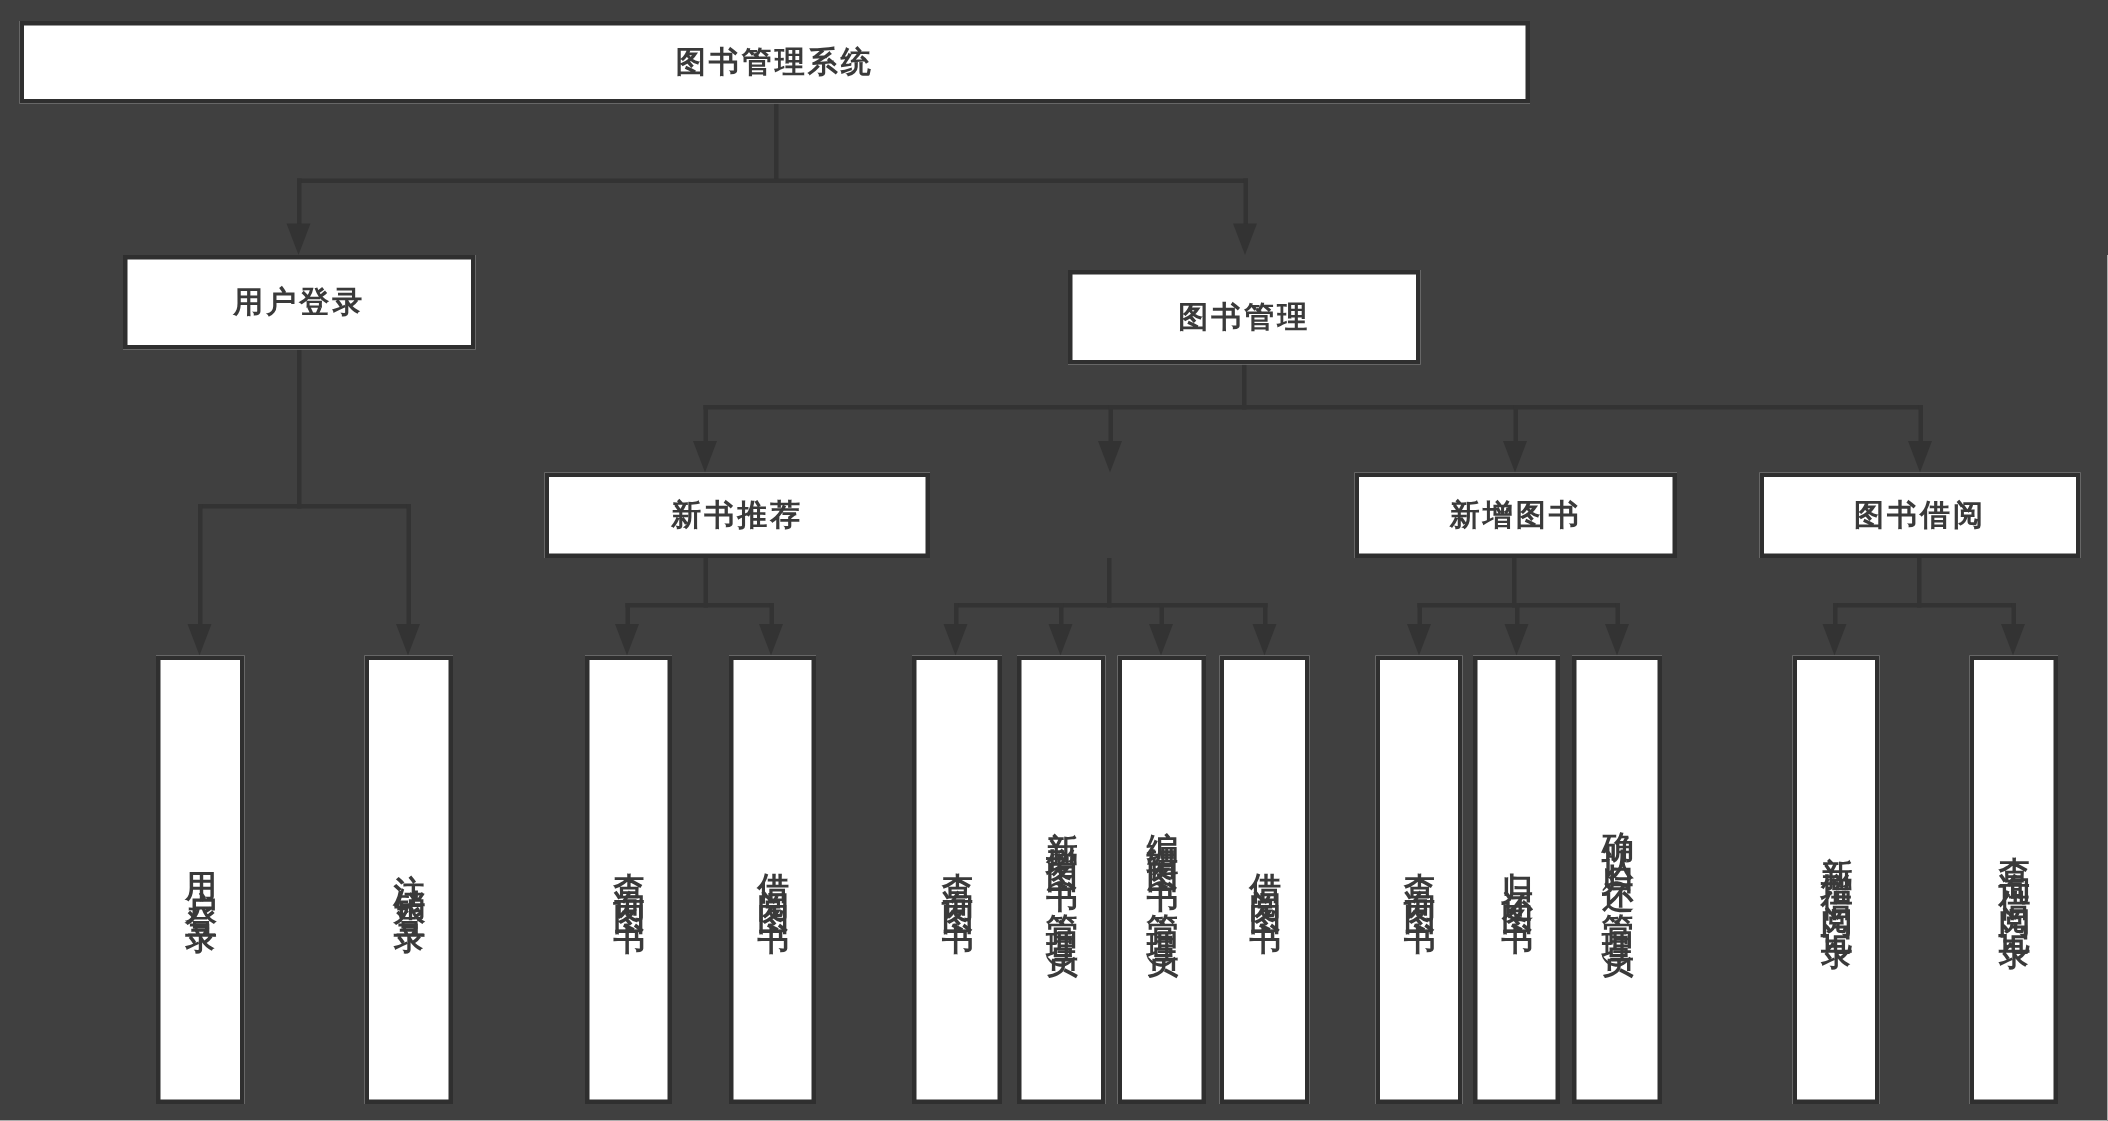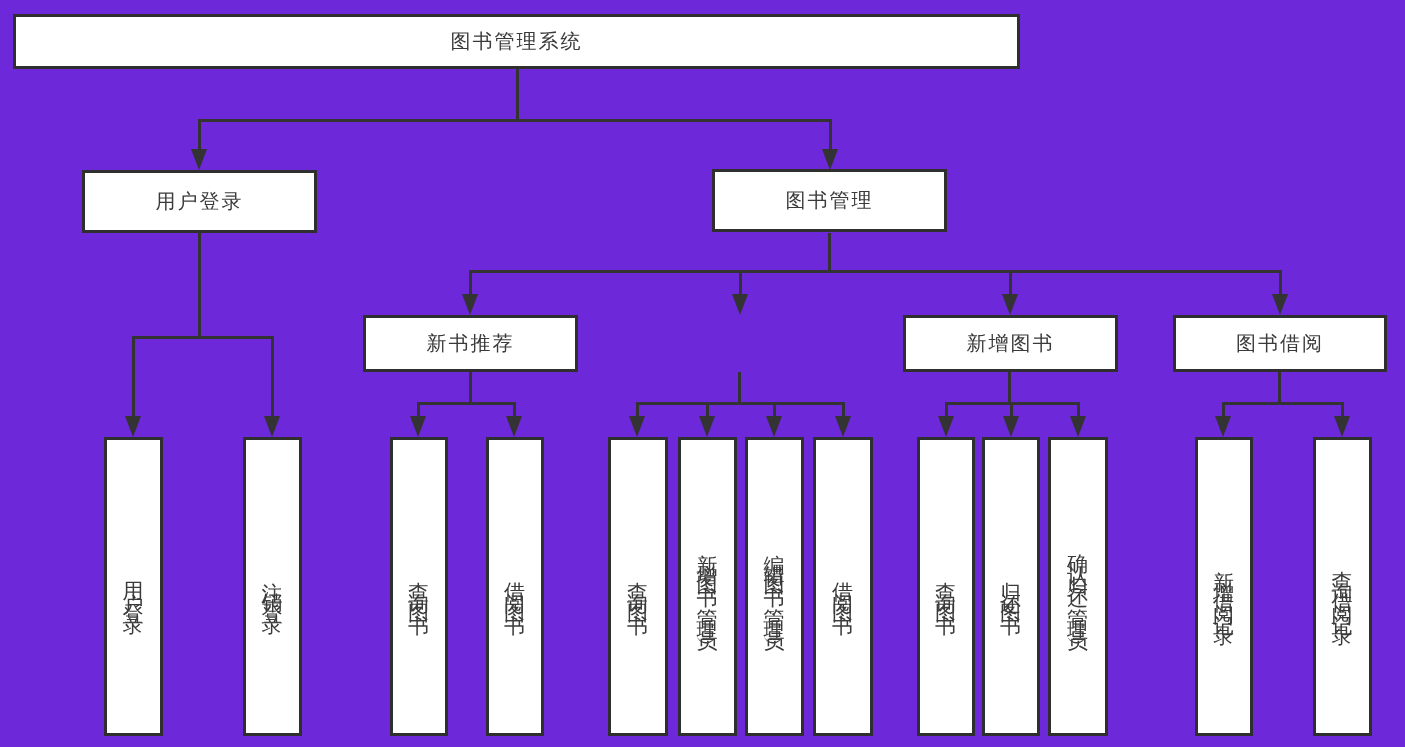--- a/index.html
+++ b/index.html
@@ -1,21 +1,22 @@
 <!DOCTYPE html>
 <html><head>
 <meta charset="utf-8">
 <style>
   html,body{margin:0;padding:0;background:#ffffff;}
   .canvas{
     position:relative;
     width:1405px;height:747px;
-    background:#6d28d9;
+    background:#404040;
     font-family:"Liberation Sans",sans-serif;
     overflow:hidden;
+    font-weight:bold;
   }
   .node{
     position:absolute;
     box-sizing:border-box;
     border:3px solid #2f2f2f;
     background:#ffffff;
     color:#3a3a3a;
     display:flex;
     align-items:center;
     justify-content:center;
@@ -114,23 +115,23 @@
   <div class="line" style="left:1278px;top:372px;width:3px;height:33px;"></div>
   <div class="line" style="left:1222px;top:402px;width:122px;height:3px;"></div>
   <div class="line" style="left:1222px;top:402px;width:3px;height:17px;"></div>
   <div class="ah" style="left:1215px;top:416px;"></div>
   <div class="line" style="left:1341px;top:402px;width:3px;height:17px;"></div>
   <div class="ah" style="left:1334px;top:416px;"></div>
 
   <div class="node h-node" style="left:13px;top:14px;width:1007px;height:55px;">图书管理系统</div>
 
   <div class="node h-node" style="left:82px;top:170px;width:235px;height:63px;">用户登录</div>
-  <div class="node h-node" style="left:712px;top:169px;width:235px;height:63px;">图书管理</div>
+  <div class="node h-node" style="left:712px;top:180px;width:235px;height:63px;">图书管理</div>
 
-  <div class="node h-node" style="left:363px;top:315px;width:215px;height:57px;">新书推荐</div>
+  <div class="node h-node" style="left:363px;top:315px;width:257px;height:57px;">新书推荐</div>
   <div class="node h-node" style="left:903px;top:315px;width:215px;height:57px;">新增图书</div>
   <div class="node h-node" style="left:1173px;top:315px;width:214px;height:57px;">图书借阅</div>
 
   <div class="node v-node" style="left:104px;top:437px;width:59px;height:299px;">用户登录</div>
   <div class="node v-node" style="left:243px;top:437px;width:59px;height:299px;">注销登录</div>
 
   <div class="node v-node" style="left:390px;top:437px;width:58px;height:299px;">查询图书</div>
   <div class="node v-node" style="left:486px;top:437px;width:58px;height:299px;">借阅图书</div>
 
   <div class="node v-node" style="left:608px;top:437px;width:60px;height:299px;">查询图书</div>

